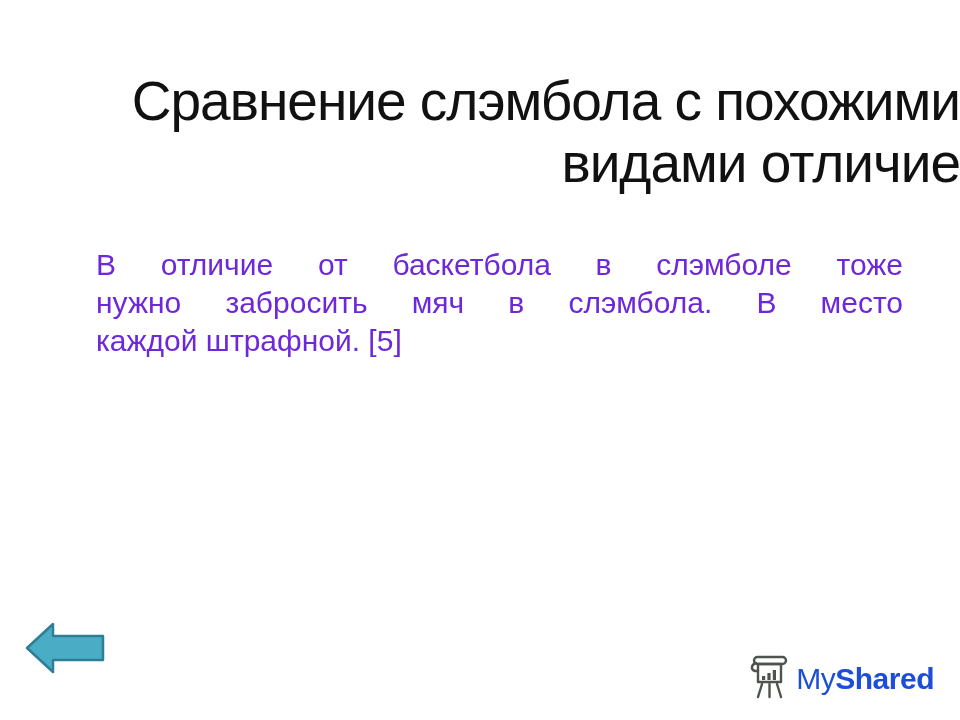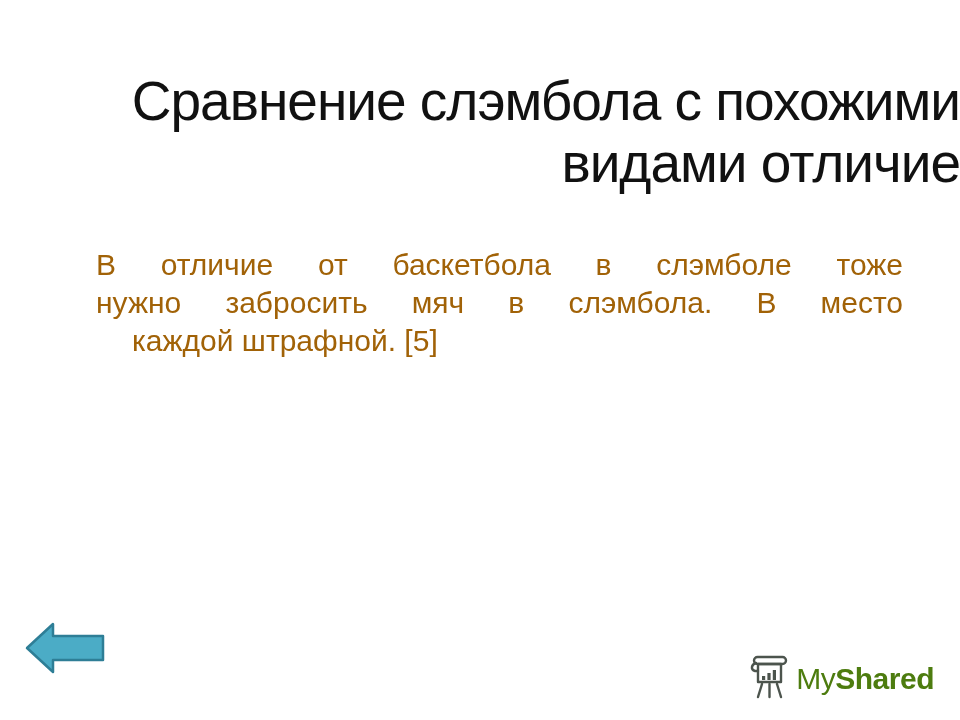--- a/index.html
+++ b/index.html
@@ -29,33 +29,32 @@
     letter-spacing: -1px;
     font-weight: 400;
     margin-top: 36px;
   }
   .title-line { white-space: nowrap; }
   .slide-body {
     position: absolute;
     left: 96px;
     top: 246px;
     width: 807px;
-    color: #a16207;
+    color: #6d28d9;
     font-size: 30px;
     line-height: 38px;
     font-weight: 400;
   }
   .body-line {
     text-align: justify;
     text-align-last: justify;
     white-space: normal;
   }
   .body-line.last {
     text-align-last: left;
-    margin-left: 36px;
   }
   .back-arrow {
     position: absolute;
     left: 25px;
     top: 622px;
     width: 80px;
     height: 54px;
     cursor: pointer;
   }
   .back-arrow svg { display: block; width: 80px; height: 54px; }
@@ -64,21 +63,21 @@
     stroke-width: 2.5;
     stroke-linejoin: round;
   }
   .watermark {
     position: absolute;
     right: 26px;
     bottom: 16px;
     display: flex;
     align-items: center;
     gap: 7px;
-    color: #4d7c0f;
+    color: #1d4ed8;
   }
   .watermark-icon svg { display: block; width: 40px; height: 50px; }
   .wm-stroke {
     fill: none;
     stroke: #4c544d;
     stroke-width: 2.4;
     stroke-linecap: round;
     stroke-linejoin: round;
   }
   .wm-fill { fill: #4c544d; }

